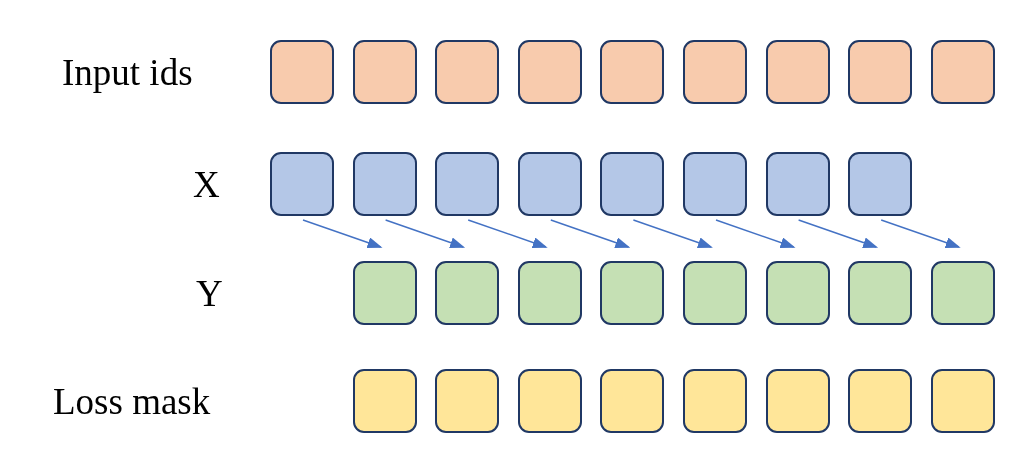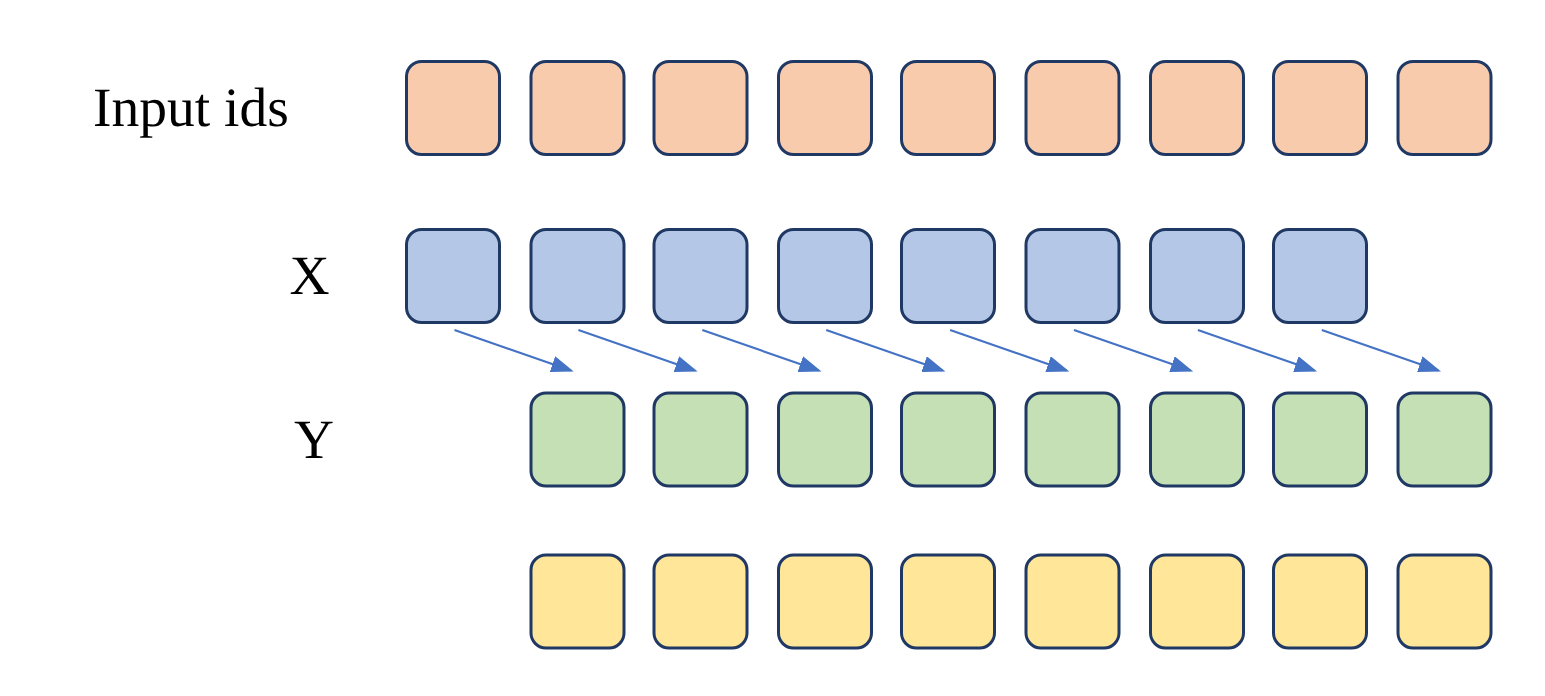--- a/index.html
+++ b/index.html
@@ -51,20 +51,21 @@
 <body>
 
 <div class="diagram">
 
   <div class="row-label" style="left:42px; top:40px;">Input ids</div>
 
   <div class="row-label" style="left:173px; top:152px;">X</div>
 
   <div class="row-label" style="left:176px; top:261px;">Y</div>
 
+  <div class="row-label" style="left:33px; top:369px;">Loss mask</div>
 
   <div id="tokens-root">
       <div class="token" style="left: 250px; top: 40px; background: rgb(248, 203, 173); border-color: rgb(32, 56, 100);"></div>
       <div class="token" style="left: 332.6px; top: 40px; background: rgb(248, 203, 173); border-color: rgb(32, 56, 100);"></div>
       <div class="token" style="left: 415.2px; top: 40px; background: rgb(248, 203, 173); border-color: rgb(32, 56, 100);"></div>
       <div class="token" style="left: 497.8px; top: 40px; background: rgb(248, 203, 173); border-color: rgb(32, 56, 100);"></div>
       <div class="token" style="left: 580.4px; top: 40px; background: rgb(248, 203, 173); border-color: rgb(32, 56, 100);"></div>
       <div class="token" style="left: 663px; top: 40px; background: rgb(248, 203, 173); border-color: rgb(32, 56, 100);"></div>
       <div class="token" style="left: 745.6px; top: 40px; background: rgb(248, 203, 173); border-color: rgb(32, 56, 100);"></div>
       <div class="token" style="left: 828.2px; top: 40px; background: rgb(248, 203, 173); border-color: rgb(32, 56, 100);"></div>

